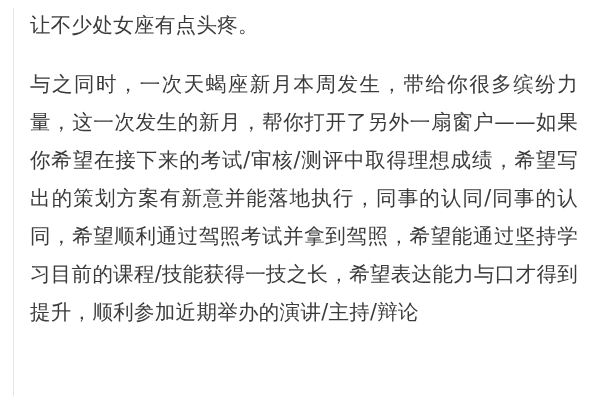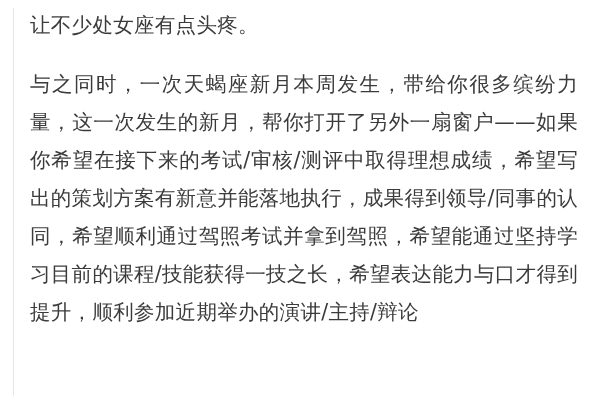--- a/index.html
+++ b/index.html
@@ -70,17 +70,17 @@
     pointer-events: none;
   }
 </style>
 </head>
 <body>
 
 <div class="page">
   <div class="left-rule"></div>
   <div class="content">
     <p class="para clipped-top">定，少部分人可能被迫卷入的职场斗争或者是复杂情感，都让不少处女座有点头疼。</p>
-    <p class="para second">与之同时，一次天蝎座新月本周发生，带给你很多缤纷力量，这一次发生的新月，帮你打开了另外一扇窗户——如果你希望在接下来的考试/审核/测评中取得理想成绩，希望写出的策划方案有新意并能落地执行，成果得到领导/同事的认同，希望顺利通过驾照考试并拿到驾照，希望能通过坚持学习目前的课程/技能获得一技之长，希望表达能力与口才得到提升，顺利参加近期举办的演讲/主持/辩论</p>
+    <p class="para second">与之同时，一次天蝎座新月本周发生，带给你很多缤纷力量，这一次发生的新月，帮你打开了另外一扇窗户——如果你希望在接下来的考试/审核/测评中取得理想成绩，希望写出的策划方案有新意并能落地执行，同事的认同/同事的认同，希望顺利通过驾照考试并拿到驾照，希望能通过坚持学习目前的课程/技能获得一技之长，希望表达能力与口才得到提升，顺利参加近期举办的演讲/主持/辩论</p>
   </div>
   <div class="fade-top"></div>
   <div class="fade-bottom"></div>
 </div>
 
 </body></html>

